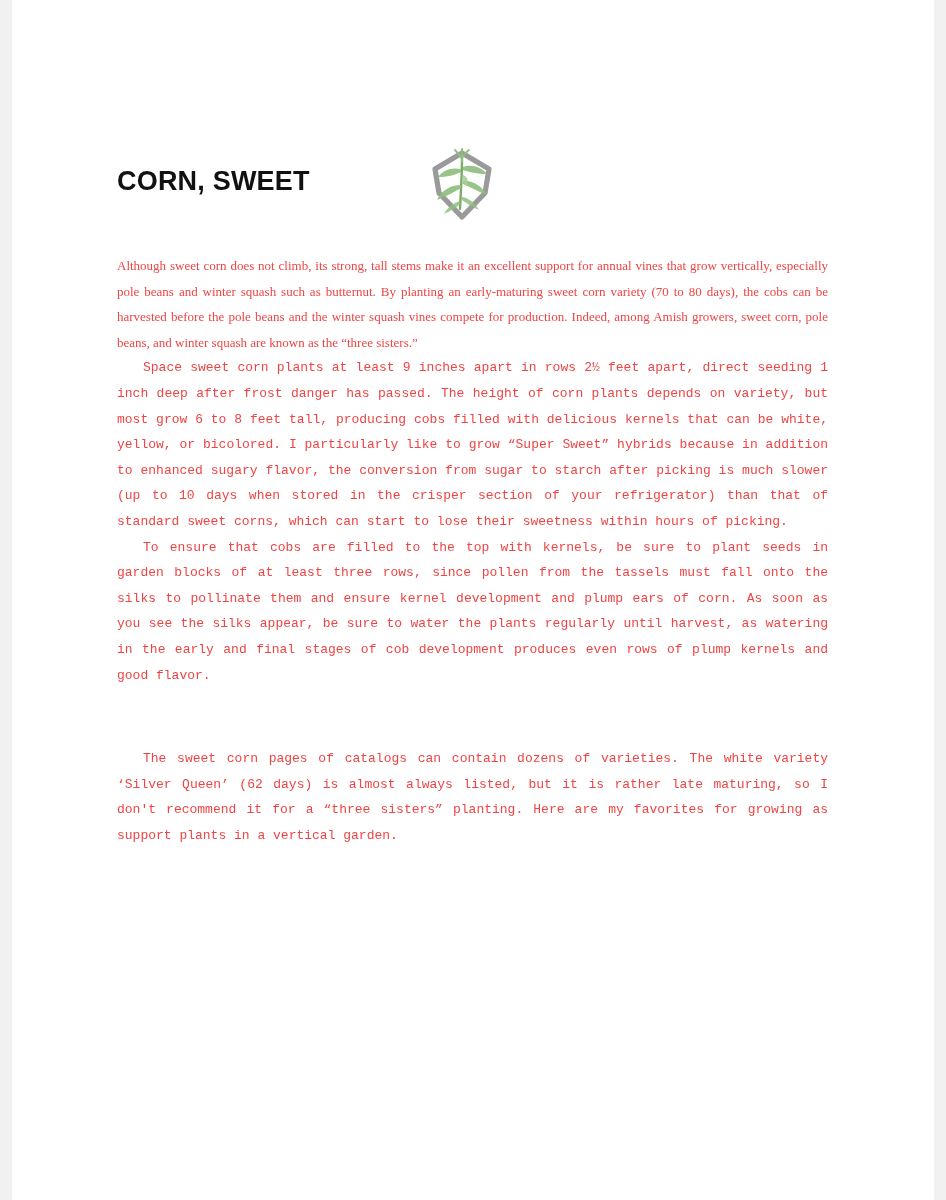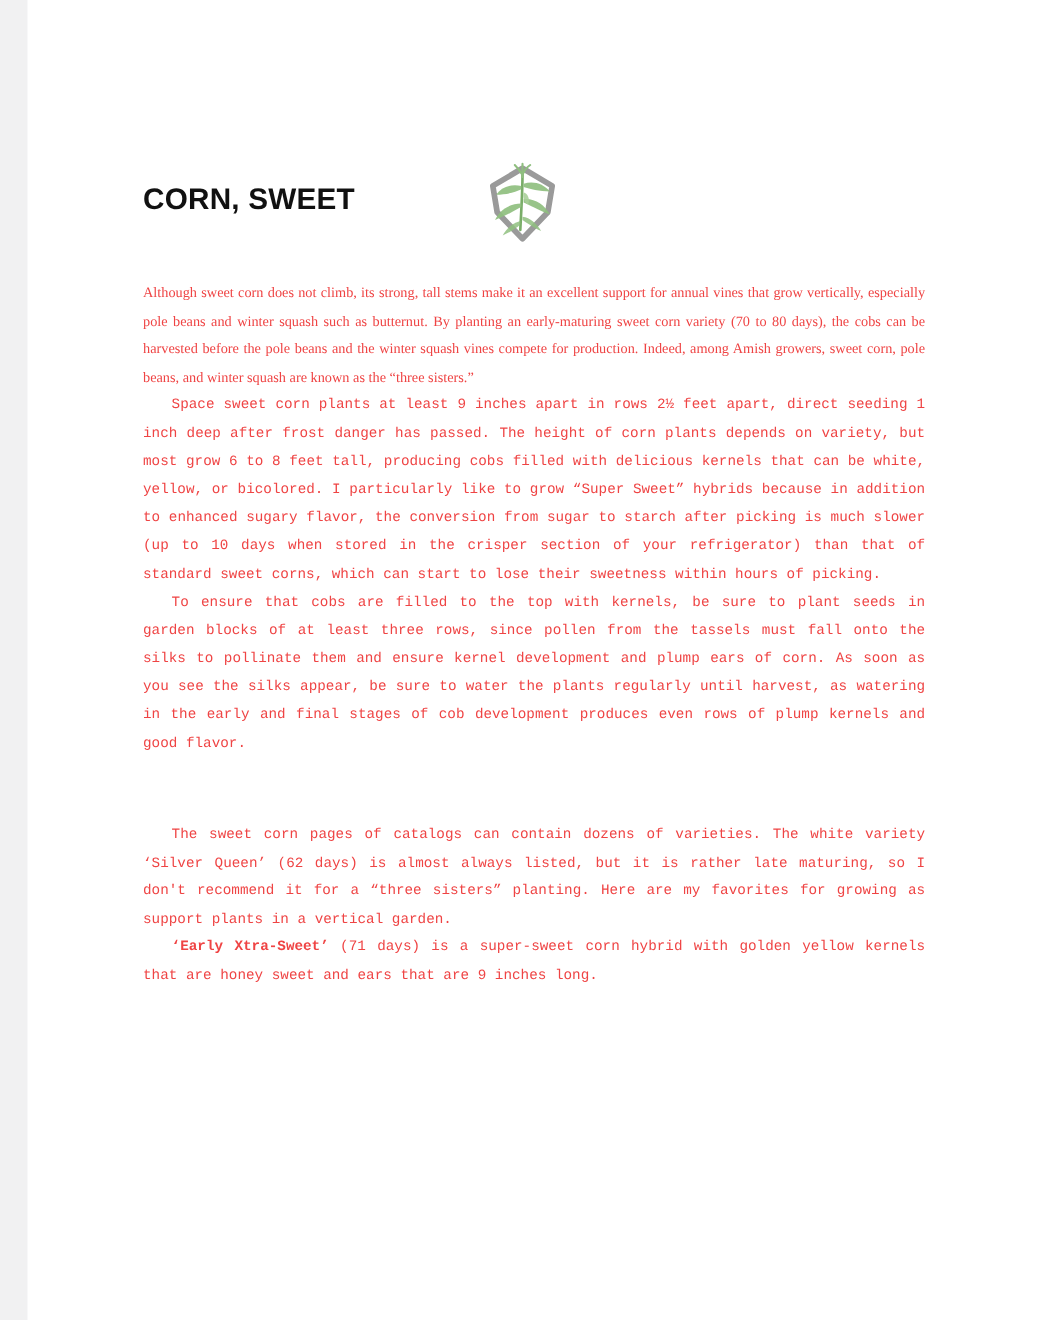--- a/index.html
+++ b/index.html
@@ -18,21 +18,21 @@
   .canvas {
     position: relative;
     width: 946px;
     height: 1200px;
     background: #f1f1f2;
   }
 
   
   .page {
     position: absolute;
-    left: 25px;
+    left: 12px;
     top: 0;
     width: 922px;
     height: 1200px;
     background: #ffffff;
     box-sizing: border-box;
   }
 
   .content {
     position: absolute;
     left: 105px;      
@@ -147,21 +147,20 @@
       <div class="body-text">
 
         <p class="para">Although sweet corn does not climb, its strong, tall stems make it an excellent support for annual vines that grow vertically, especially pole beans and winter squash such as butternut. By planting an early-maturing sweet corn variety (70 to 80 days), the cobs can be harvested before the pole beans and the winter squash vines compete for production. Indeed, among Amish growers, sweet corn, pole beans, and winter squash are known as the “three sisters.”</p>
         <p class="para indent">Space sweet corn plants at least 9 inches apart in rows 2½ feet apart, direct seeding 1 inch deep after frost danger has passed. The height of corn plants depends on variety, but most grow 6 to 8 feet tall, producing cobs filled with delicious kernels that can be white, yellow, or bicolored. I particularly like to grow “Super Sweet” hybrids because in addition to enhanced sugary flavor, the conversion from sugar to starch after picking is much slower (up to 10 days when stored in the crisper section of your refrigerator) than that of standard sweet corns, which can start to lose their sweetness within hours of picking.</p>
         <p class="para indent">To ensure that cobs are filled to the top with kernels, be sure to plant seeds in garden blocks of at least three rows, since pollen from the tassels must fall onto the silks to pollinate them and ensure kernel development and plump ears of corn. As soon as you see the silks appear, be sure to water the plants regularly until harvest, as watering in the early and final stages of cob development produces even rows of plump kernels and good flavor.</p>
 
         <div class="gap-block"></div>
 
         <p class="para indent">The sweet corn pages of catalogs can contain dozens of varieties. The white variety ‘Silver Queen’ (62 days) is almost always listed, but it is rather late maturing, so I don't recommend it for a “three sisters” planting. Here are my favorites for growing as support plants in a vertical garden.</p>
 
-        <p class="para indent"><span class="vname">‘Early Xtra-Sweet’</span><span> (71 days) is a super-sweet corn hybrid with golden yellow kernels that are honey sweet and ears that are 9 inches long.</span></p>
 
         <div class="gap-small"></div>
 
 
       </div>
     </div>
   </div>
 </div>
 
 </body></html>

